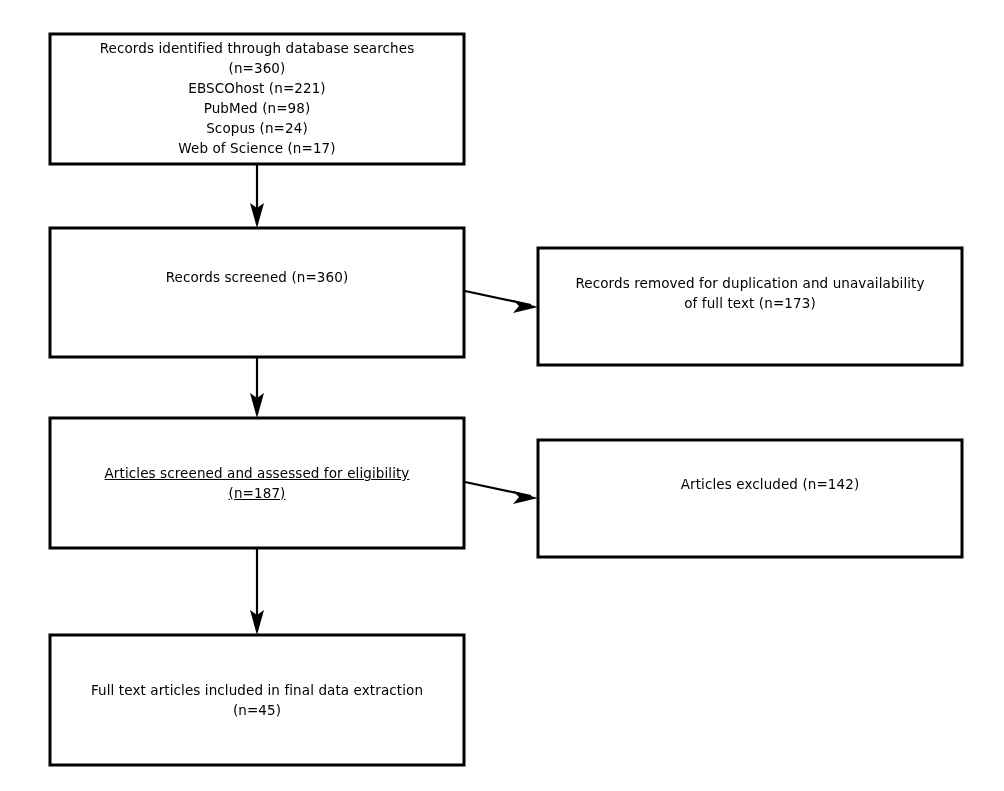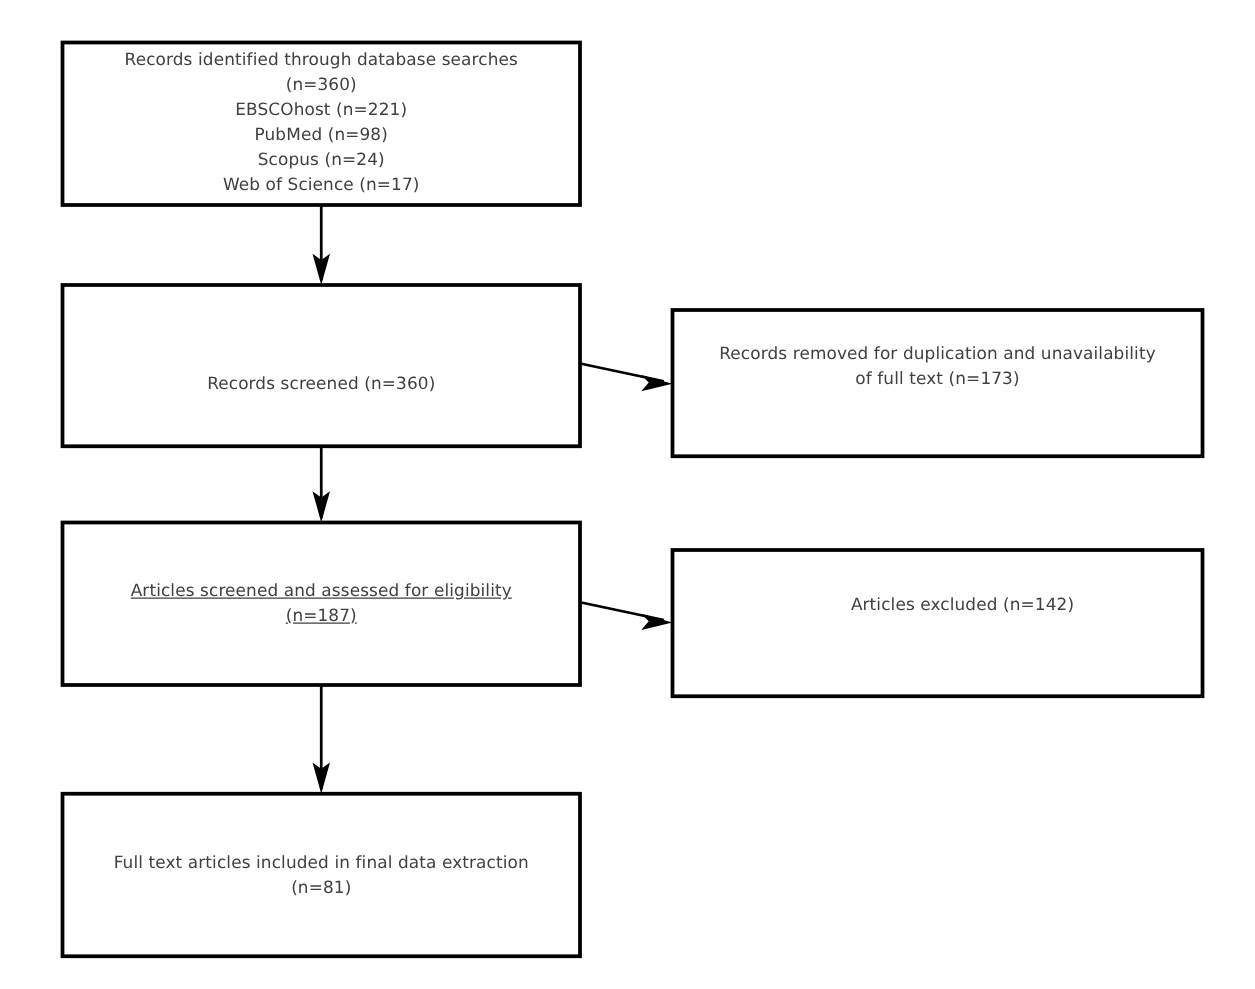--- a/index.html
+++ b/index.html
@@ -38,21 +38,21 @@
     stroke-width: 2.2;
     fill: none;
   }
   .arrow-head {
     fill: #000000;
     stroke: none;
   }
   .node-text {
     position: absolute;
     text-align: center;
-    color: #404040;
+    color: #000000;
     font-family: "DejaVu Sans", "Liberation Sans", sans-serif;
     font-size: 13.5px;
     line-height: 20px;
     letter-spacing: 0.1px;
     white-space: pre-line;
     box-sizing: border-box;
     display: flex;
     align-items: center;
     justify-content: center;
     flex-direction: column;
@@ -109,26 +109,26 @@
 
   </svg>
 
   <div class="node-text" id="text-box-identified" style="left:50px; top:34px; width:414px; height:130px;">Records identified through database searches
 (n=360)
 EBSCOhost (n=221)
 PubMed (n=98)
 Scopus (n=24)
 Web of Science (n=17)</div>
 
-  <div class="node-text" style="left:50px; top:242px; width:414px; height:129px;">Records screened (n=360)</div>
+  <div class="node-text" style="left:50px; top:212px; width:414px; height:129px;">Records screened (n=360)</div>
 
   <div class="node-text" style="left:538px; top:248px; width:424px; height:89px;">Records removed for duplication and unavailability
 of full text (n=173)</div>
 
   <div class="node-text" style="left:50px; top:418px; width:414px; height:130px;text-decoration:underline;">Articles screened and assessed for eligibility
 (n=187)</div>
 
   <div class="node-text" style="left:538px; top:440px; width:424px; height:87px;padding-left:40px;">Articles excluded (n=142)</div>
 
   <div class="node-text" style="left:50px; top:635px; width:414px; height:130px;">Full text articles included in final data extraction
-(n=81)</div>
+(n=45)</div>
 
 </div>
 
 </body></html>

